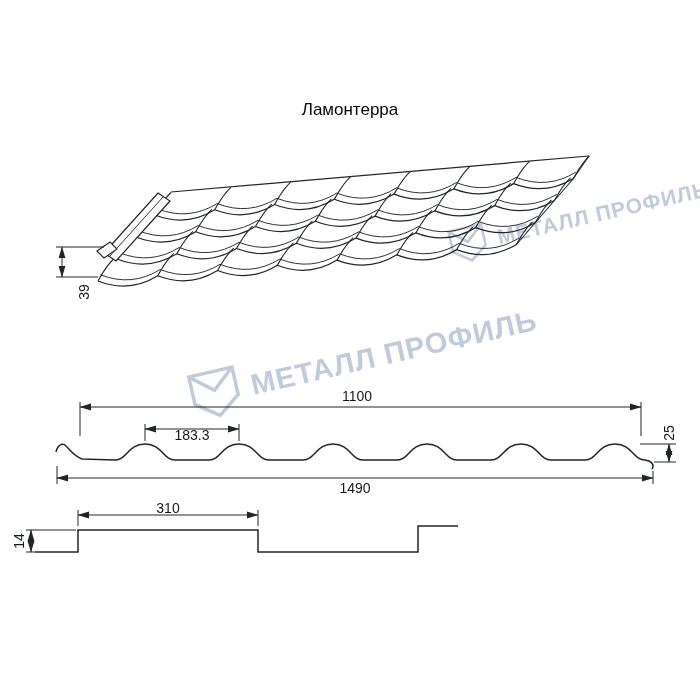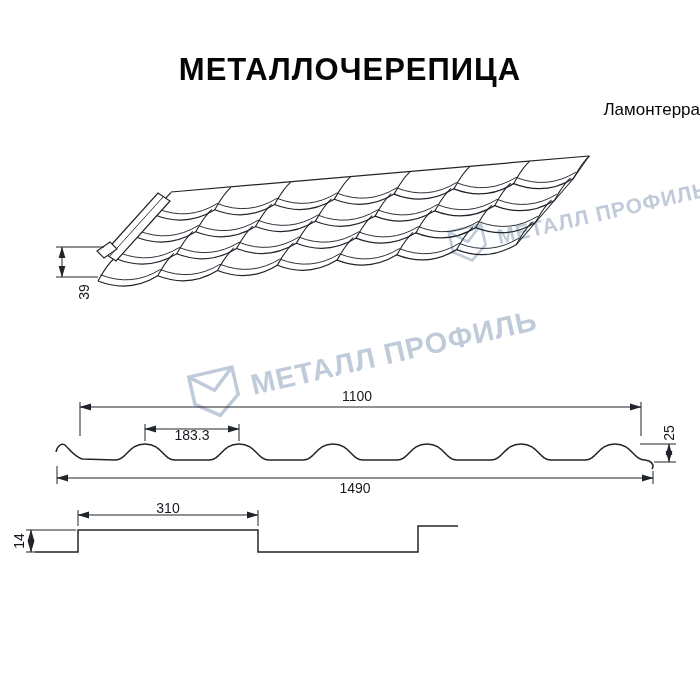--- a/index.html
+++ b/index.html
@@ -1,20 +1,20 @@
 <!DOCTYPE html>
 <html><head>
 <meta charset="utf-8">
 <style>
   html,body{margin:0;padding:0;background:#fff;}
   .page{position:relative;width:700px;height:700px;background:#ffffff;overflow:hidden;
         font-family:"Liberation Sans",sans-serif;color:#111;}
   .title{position:absolute;left:0;width:100%;top:52px;text-align:center;
          font-size:31px;font-weight:bold;letter-spacing:1px;color:#060606;}
-  .subtitle{position:absolute;left:0;width:100%;top:100px;text-align:right;
+  .subtitle{position:absolute;left:0;width:100%;top:100px;text-align:center;
             font-size:17px;color:#060606;}
   .dim{position:absolute;font-size:14px;color:#15181e;white-space:nowrap;
        transform:translateX(-50%);text-align:right;}
   .dim.v{transform:translate(-50%,-50%) rotate(-90deg);}
   .wm{position:absolute;display:flex;align-items:center;gap:9px;
       color:#b6c2d4;opacity:.85;font-weight:bold;white-space:nowrap;
       transform-origin:left center;}
   .wm1{left:448px;top:228px;transform:rotate(-13deg);font-size:21px;letter-spacing:1px;}
   .wm2{left:188px;top:372px;transform:rotate(-13deg);font-size:29px;letter-spacing:1px;}
   .wm svg{flex:none;}
@@ -34,21 +34,20 @@
   </div>
 
   <div class="wm wm2">
     <svg width="56" height="56" viewBox="0 0 48 48">
       <path d="M5,5 H43 V29 L24,43 L5,29 Z" fill="none" stroke="#b6c2d4" stroke-width="3"></path>
       <path d="M5,5 L24,21 L43,5" fill="none" stroke="#b6c2d4" stroke-width="3"></path>
     </svg>
     <span>МЕТАЛЛ ПРОФИЛЬ</span>
   </div>
 
-  <div class="title">МЕТАЛЛОЧЕРЕПИЦА</div>
   <div class="subtitle">Ламонтерра</div>
 
   <svg class="draw" width="700" height="700" viewBox="0 0 700 700">
     <defs>
       <marker id="arw" viewBox="0 0 12 8" markerWidth="12" markerHeight="8" refX="11" refY="4" orient="auto-start-reverse" markerUnits="userSpaceOnUse">
         <path d="M0,0.6 L11.5,4 L0,7.4 Z" fill="#20242b"></path>
       </marker>
       <g id="trow" fill="none" stroke="#20242b">
         <path stroke-width="1.2" d="M0,0 q30,15 60,0 q30,15 60,0 q30,15 60,0 q30,15 60,0 q30,15 60,0 q30,15 60,0 q30,15 60,0"></path>
         <path stroke-width="0.9" transform="translate(3,-6)" d="M0,0 q30,15 60,0 q30,15 60,0 q30,15 60,0 q30,15 60,0 q30,15 60,0 q30,15 60,0 q30,15 60,0"></path>

